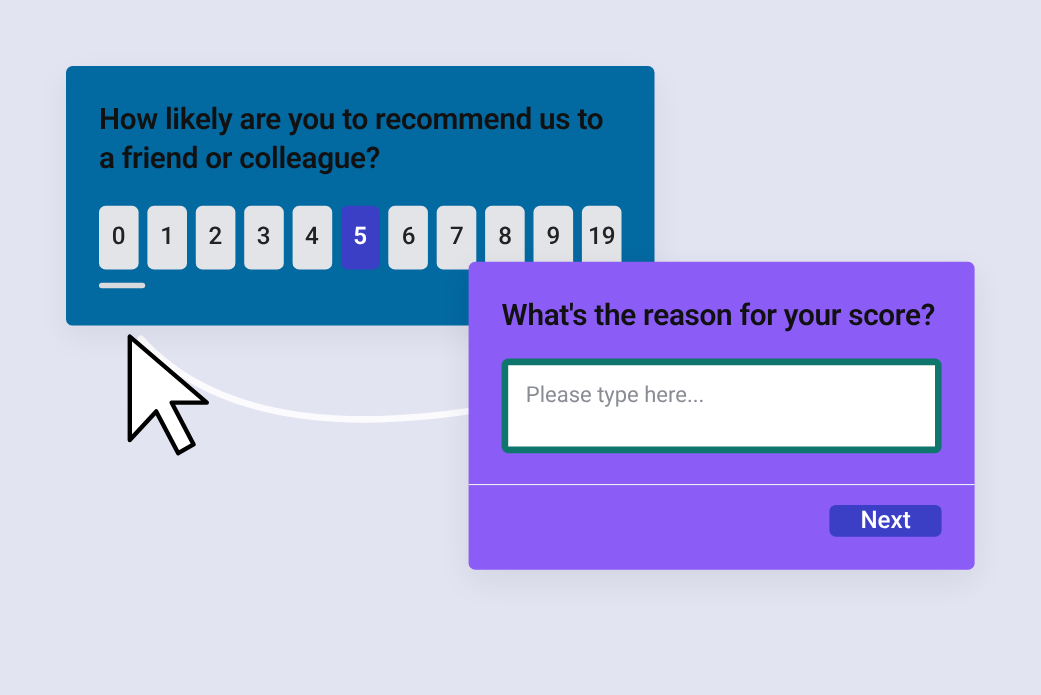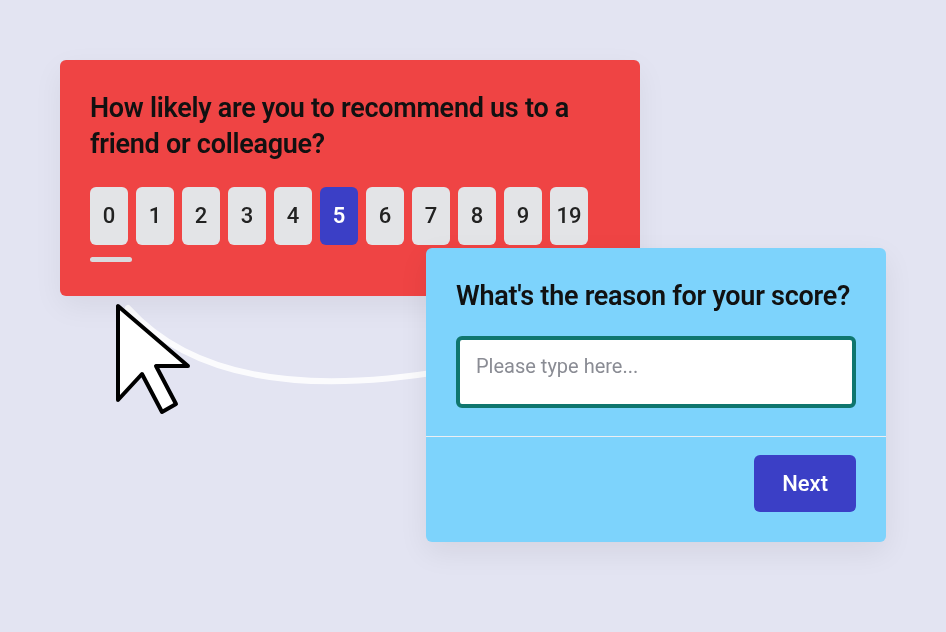--- a/index.html
+++ b/index.html
@@ -14,22 +14,22 @@
       background: #e3e4f2;
       font-family: -apple-system, BlinkMacSystemFont, "Segoe UI", Roboto, Helvetica, Arial, sans-serif;
       position: relative;
       overflow: hidden;
     }
 
     .nps-card {
       position: absolute;
       left: 60px;
       top: 60px;
-      width: 580px;
-      background: #ef4444;
+      width: 535px;
+      background: #0369a1;
       border-radius: 6px;
       padding: 30px 30px 34px 30px;
       box-shadow: 0 10px 30px rgba(0, 0, 0, 0.06);
     }
 
     .nps-question {
       font-size: 27px;
       line-height: 1.35;
       font-weight: 600;
       color: #111;
@@ -68,44 +68,44 @@
       margin-top: 12px;
       width: 42px;
       height: 5px;
       background: #d9dadd;
       border-radius: 3px;
     }
 
     .reason-card {
       position: absolute;
       left: 426px;
-      top: 248px;
+      top: 238px;
       width: 460px;
-      background: #7dd3fc;
+      background: #8b5cf6;
       border-radius: 6px;
       box-shadow: 0 10px 30px rgba(0, 0, 0, 0.07);
     }
 
     .reason-body {
       padding: 30px 30px 24px 30px;
     }
 
     .reason-question {
       font-size: 27px;
       line-height: 1.35;
       font-weight: 600;
       color: #111;
       letter-spacing: -0.01em;
       margin-bottom: 22px;
     }
 
     .reason-textarea {
       width: 100%;
-      height: 72px;
-      border: 4px solid #0f766e;
+      height: 86px;
+      border: 6px solid #0f766e;
       border-radius: 6px;
       padding: 14px 16px;
       font-size: 20px;
       color: #333;
       font-family: inherit;
       resize: none;
       outline: none;
     }
 
     .reason-textarea::placeholder {
@@ -119,21 +119,21 @@
       justify-content: flex-end;
     }
 
     .next-button {
       background: #3b3fc6;
       color: #ffffff;
       font-size: 22px;
       font-weight: 500;
       border: none;
       border-radius: 6px;
-      padding: 16px 28px;
+      padding: 2px 28px;
       cursor: pointer;
       font-family: inherit;
     }
 
     .connector-arc {
       position: absolute;
       left: 120px;
       top: 300px;
       width: 330px;
       height: 120px;

